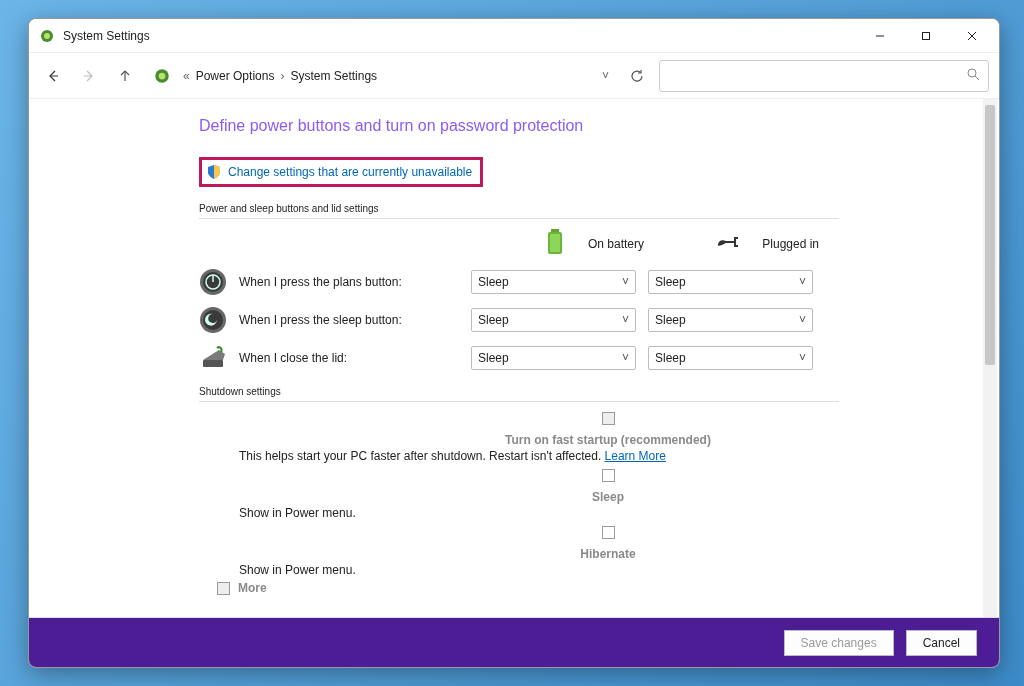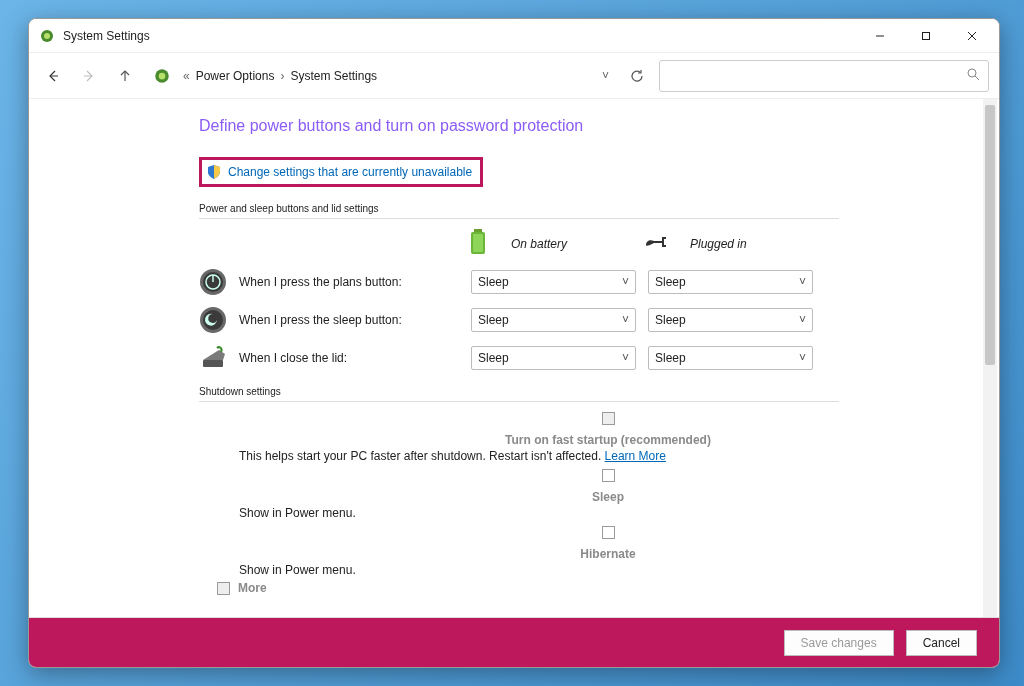--- a/index.html
+++ b/index.html
@@ -140,22 +140,21 @@
     display: flex;
     align-items: center;
     margin: 8px 0 10px 0;
   }
   .col-headers .spacer { width: 270px; }
   .col-head {
     width: 175px;
     display: flex;
     align-items: center;
     gap: 24px;
-    justify-content: flex-start;
-    font-style: italic;
+    justify-content: flex-end;
   }
   .battery-icon { width:18px;height:26px; }
   .plug-icon { width:22px;height:14px; }
   .setting-row {
     display:flex;
     align-items:center;
     margin: 10px 0;
     gap: 12px;
   }
   .row-icon {
@@ -194,21 +193,21 @@
   }
   
   .footer {
     height: 50px;
     border-top: 1px solid #ddd;
     display:flex;
     justify-content: flex-end;
     align-items: center;
     gap: 12px;
     padding: 0 22px;
-    background:#be185d;
+    background:#4c1d95;
   }
   .btn {
     height: 26px;
     padding: 0 16px;
     border: 1px solid #bcbcbc;
     background: #fdfdfd;
     font-size: 12px;
     display:flex;align-items:center;justify-content:center;
   }
   .btn.disabled { color:#9a9a9a; }

